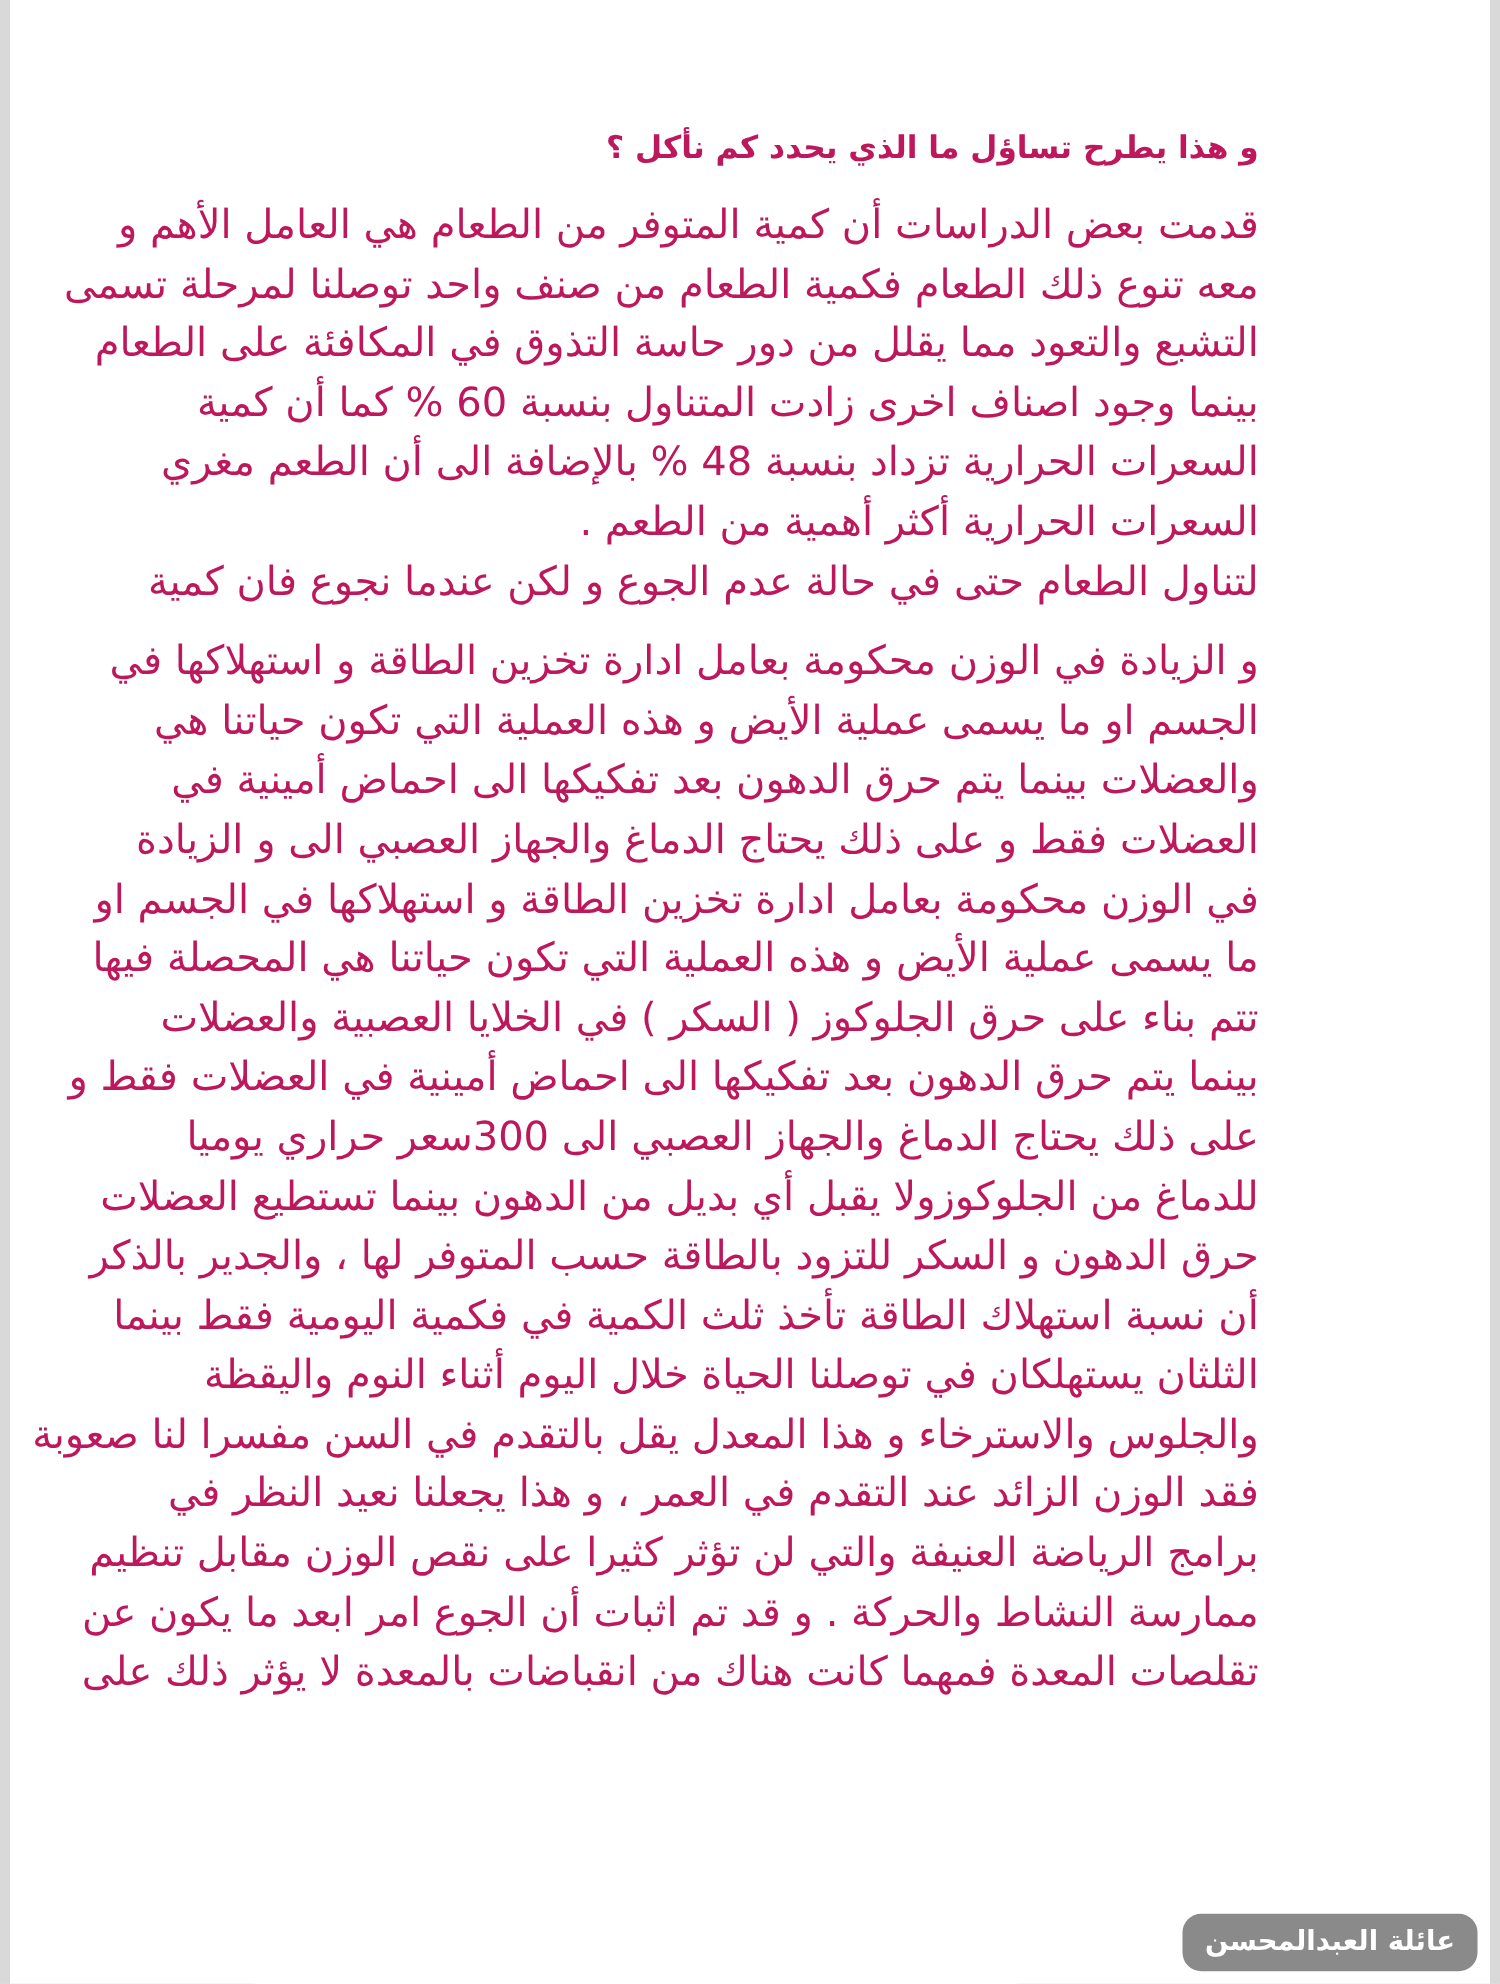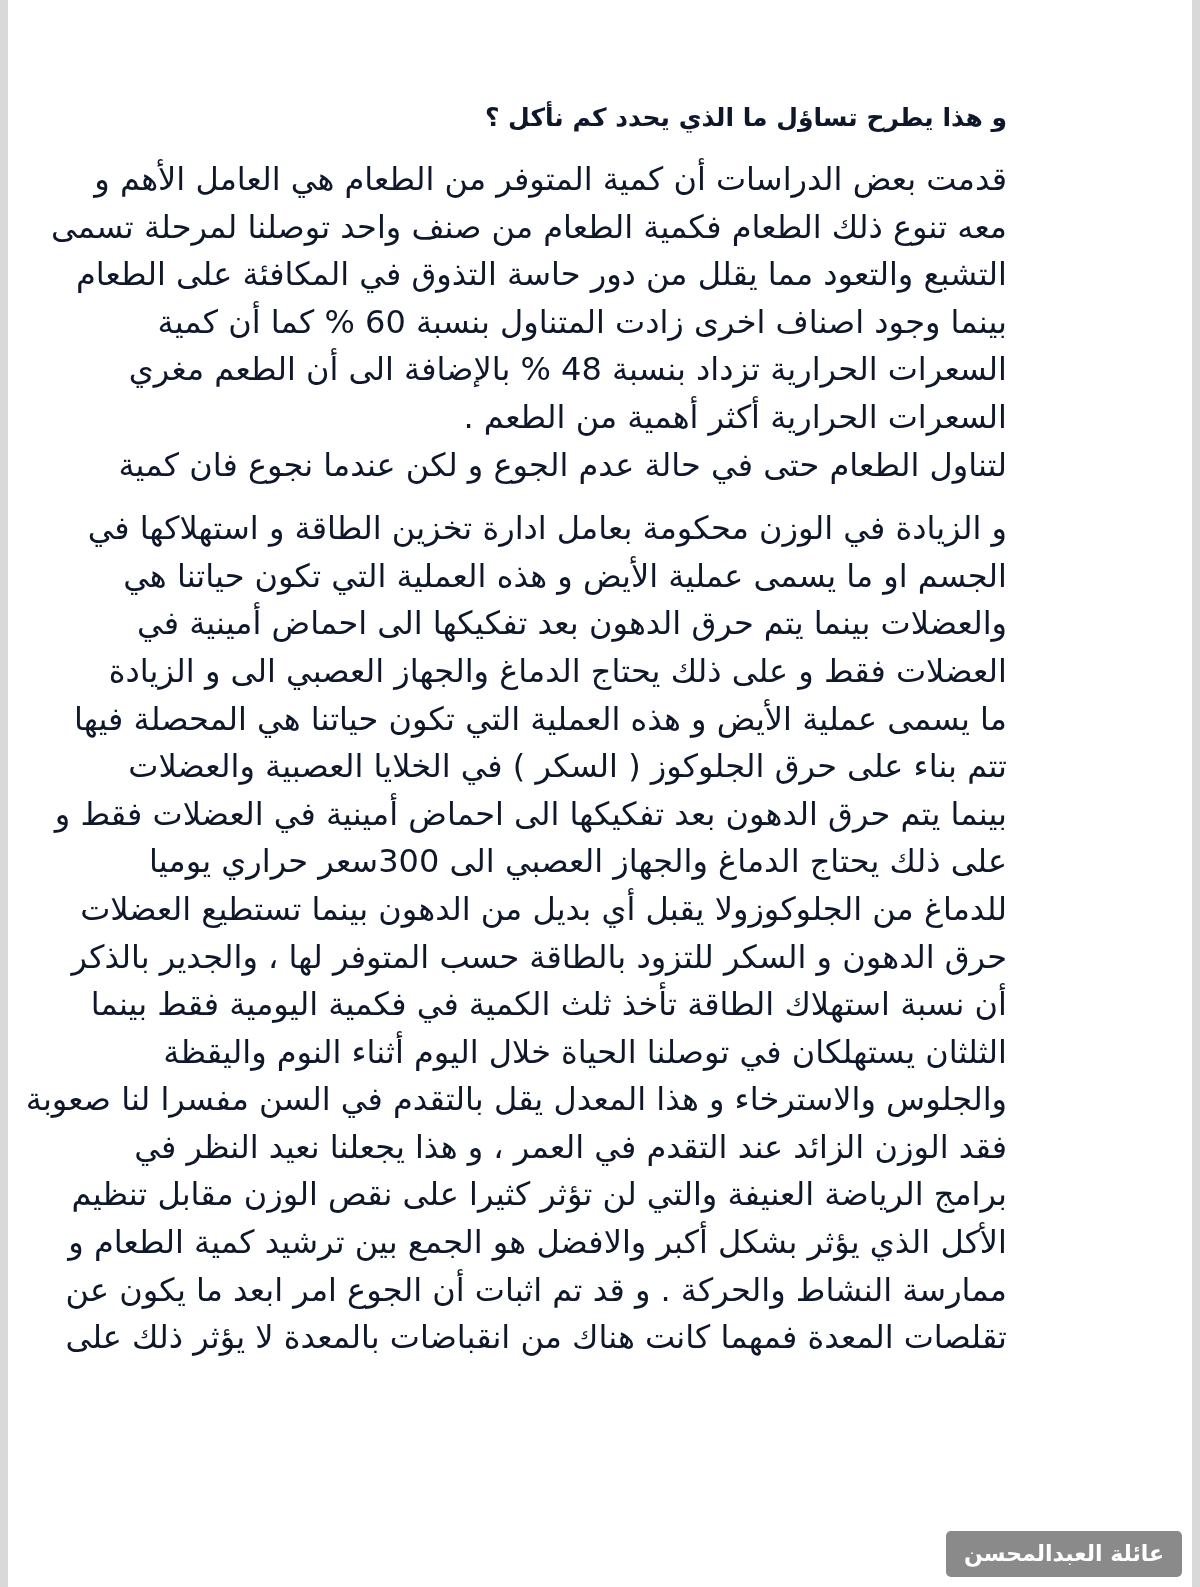--- a/index.html
+++ b/index.html
@@ -19,21 +19,21 @@
       background: #ffffff;
     }
     .content {
       position: absolute;
       right: 185px;
       top: 98px;
       width: 830px;
       direction: rtl;
       text-align: right;
       font-family: "DejaVu Sans", sans-serif;
-      color: #0f172a;
+      color: #be185d;
     }
     .title {
       font-family: "DejaVu Sans", sans-serif;
       font-weight: bold;
       font-size: 25px;
       line-height: 40px;
       margin: 0 0 18px 0;
       white-space: nowrap;
     }
     .line {
@@ -48,21 +48,21 @@
     .paragraph + .paragraph {
       margin-top: 16px;
     }
     .watermark {
       position: absolute;
       right: 10px;
       bottom: 10px;
       width: 236px;
       height: 46px;
       background: #8a8a8a;
-      border-radius: 5px;
+      border-radius: 15px;
       color: #ffffff;
       font-family: "DejaVu Sans", sans-serif;
       font-weight: bold;
       font-size: 22px;
       line-height: 46px;
       text-align: center;
       direction: rtl;
     }
   </style>
 </head>
@@ -80,31 +80,31 @@
       <span class="line">السعرات الحرارية تزداد بنسبة 48 % بالإضافة الى أن الطعم مغري</span>
       <span class="line">السعرات الحرارية أكثر أهمية من الطعم .</span>
       <span class="line">لتناول الطعام حتى في حالة عدم الجوع و لكن عندما نجوع فان كمية</span>
     </p>
 
     <p class="paragraph">
       <span class="line">و الزيادة في الوزن محكومة بعامل ادارة تخزين الطاقة و استهلاكها في</span>
       <span class="line">الجسم او ما يسمى عملية الأيض و هذه العملية التي تكون حياتنا هي</span>
       <span class="line">والعضلات بينما يتم حرق الدهون بعد تفكيكها الى احماض أمينية في</span>
       <span class="line">العضلات فقط و على ذلك يحتاج الدماغ والجهاز العصبي الى و الزيادة</span>
+      <span class="line">في الوزن محكومة بعامل ادارة تخزين الطاقة و استهلاكها في الجسم او</span>
       <span class="line">ما يسمى عملية الأيض و هذه العملية التي تكون حياتنا هي المحصلة فيها</span>
       <span class="line">تتم بناء على حرق الجلوكوز ( السكر ) في الخلايا العصبية والعضلات</span>
       <span class="line">بينما يتم حرق الدهون بعد تفكيكها الى احماض أمينية في العضلات فقط و</span>
       <span class="line">على ذلك يحتاج الدماغ والجهاز العصبي الى 300سعر حراري يوميا</span>
       <span class="line">للدماغ من الجلوكوزولا يقبل أي بديل من الدهون بينما تستطيع العضلات</span>
       <span class="line">حرق الدهون و السكر للتزود بالطاقة حسب المتوفر لها ، والجدير بالذكر</span>
       <span class="line">أن نسبة استهلاك الطاقة تأخذ ثلث الكمية في فكمية اليومية فقط بينما</span>
       <span class="line">الثلثان يستهلكان في توصلنا الحياة خلال اليوم أثناء النوم واليقظة</span>
       <span class="line">والجلوس والاسترخاء و هذا المعدل يقل بالتقدم في السن مفسرا لنا صعوبة</span>
       <span class="line">فقد الوزن الزائد عند التقدم في العمر ، و هذا  يجعلنا نعيد النظر في</span>
       <span class="line">برامج الرياضة العنيفة والتي لن تؤثر كثيرا على نقص الوزن مقابل تنظيم</span>
-      <span class="line">الأكل الذي يؤثر بشكل أكبر والافضل هو الجمع بين ترشيد كمية الطعام و</span>
       <span class="line">ممارسة النشاط والحركة . و قد تم اثبات أن الجوع امر ابعد ما يكون عن</span>
       <span class="line">تقلصات المعدة فمهما كانت هناك من انقباضات بالمعدة لا يؤثر ذلك على</span>
     </p>
   </div>
 
   <div class="watermark">عائلة العبدالمحسن</div>
 </div>
 
 </body></html>

